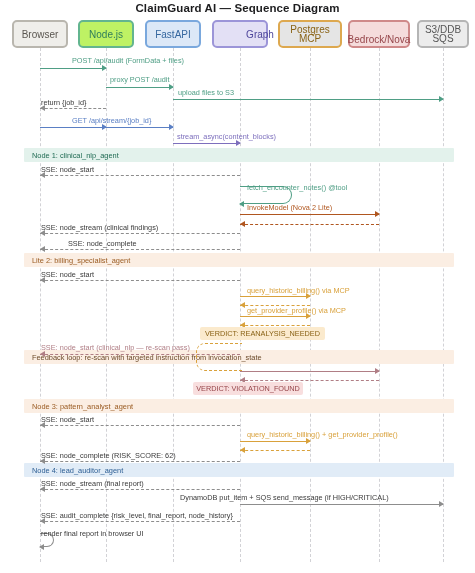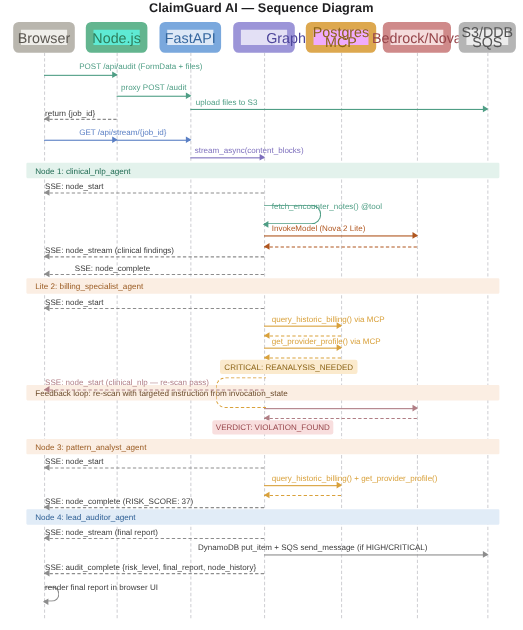--- a/index.html
+++ b/index.html
@@ -17,24 +17,24 @@
     text-align:center;
     font-size:11.5px;font-weight:bold;color:#1d1d1f;
     letter-spacing:.1px;
   }
 
   
   .actor{
     position:absolute;
     box-sizing:border-box;
     border-radius:5px;
-    border:7px solid #14b8a6;
+    border:2px solid #14b8a6;
     display:flex;align-items:center;justify-content:center;
     text-align:center;
-    font-size:13px;
+    font-size:10px;
     line-height:9px;
     color:#3a3a3a;
     padding:2px 1px;
   }
   .lifeline{
     position:absolute;
     width:0;
     border-left:1px dashed #d2d2d6;
   }
 
@@ -249,21 +249,21 @@
       </div>
       <div class="msglabel" style="left: 247px; top: 430px; color: rgb(217, 161, 59);">query_historic_billing() + get_provider_profile()</div>
       <div class="msg" style="left: 240px; top: 450px; width: 70px;">
         <div class="line dash" style="border-top-color: rgb(217, 161, 59);"></div>
         <div class="head l" style="border-right-color: rgb(217, 161, 59);"></div>
       </div>
       <div class="msg" style="left: 40px; top: 461px; width: 200px;">
         <div class="line dash" style="border-top-color: rgb(141, 141, 141);"></div>
         <div class="head l" style="border-right-color: rgb(141, 141, 141);"></div>
       </div>
-      <div class="msglabel" style="left: 41px; top: 451px; color: rgb(58, 58, 58);">SSE: node_complete (RISK_SCORE: 37)</div>
+      <div class="msglabel" style="left: 41px; top: 451px; color: rgb(58, 58, 58);">SSE: node_complete (RISK_SCORE: 62)</div>
       <div class="msg" style="left: 40px; top: 489px; width: 200px;">
         <div class="line dash" style="border-top-color: rgb(141, 141, 141);"></div>
         <div class="head l" style="border-right-color: rgb(141, 141, 141);"></div>
       </div>
       <div class="msglabel" style="left: 41px; top: 479px; color: rgb(58, 58, 58);">SSE: node_stream (final report)</div>
       <div class="msg" style="left: 240px; top: 504px; width: 203px;">
         <div class="line" style="border-top-color: rgb(141, 141, 141);"></div>
         <div class="head r" style="border-left-color: rgb(141, 141, 141);"></div>
       </div>
       <div class="msglabel" style="left: 180px; top: 493px; color: rgb(58, 58, 58); text-align: right;">DynamoDB put_item + SQS send_message (if HIGH/CRITICAL)</div>
@@ -277,40 +277,40 @@
       </div>
       <div class="msglabel" style="left: 247px; top: 183px; color: rgb(79, 158, 133);">fetch_encounter_notes() @tool</div>
       <div class="selfloop" style="left: 40px; top: 533px; width: 14px; height: 14px; border-color: rgb(141, 141, 141); border-width: 1px;">
         <div class="head" style="border-right-color: rgb(141, 141, 141);"></div>
       </div>
       <div class="msglabel" style="left: 41px; top: 529px; color: rgb(58, 58, 58);">render final report in browser UI</div>
       <div class="hook" style="left: 196px; top: 343px; width: 46px; height: 28px; border-color: rgb(217, 161, 59); border-width: 1px;"></div>
     </div>
   <div id="notes">
       <div class="note" style="left: 200px; top: 327px; width: 125px; background: rgb(251, 234, 205); color: rgb(138, 99, 22);">
-        <span>CRITICAL: REANALYSIS_NEEDED</span>
+        <span>VERDICT: REANALYSIS_NEEDED</span>
       </div>
       <div class="note" style="left: 193px; top: 382px; width: 110px; background: rgb(248, 222, 222); color: rgb(150, 69, 74);">
         <span>VERDICT: VIOLATION_FOUND</span>
       </div>
     </div>
   <div id="actors">
       <div class="actor" style="left: 12px; top: 20px; width: 56px; height: 28px; background: rgb(239, 238, 234); border-color: rgb(185, 182, 174); color: rgb(90, 86, 80);">
         <span style="white-space: pre-line;">Browser</span>
       </div>
-      <div class="actor" style="left: 78px; top: 20px; width: 56px; height: 28px; background: #5eead4; border-color: rgb(99, 181, 143); color: rgb(46, 125, 91);">
+      <div class="actor" style="left: 78px; top: 20px; width: 56px; height: 28px; background: #bef264; border-color: rgb(99, 181, 143); color: rgb(46, 125, 91);">
         <span style="white-space: pre-line;">Node.js</span>
       </div>
       <div class="actor" style="left: 145px; top: 20px; width: 56px; height: 28px; background: rgb(220, 232, 247); border-color: rgb(122, 168, 221); color: rgb(53, 103, 159);">
         <span style="white-space: pre-line;">FastAPI</span>
       </div>
       <div class="actor" style="left: 212px; top: 20px; width: 56px; height: 28px; background: rgb(227, 224, 245); border-color: rgb(156, 149, 216); color: rgb(78, 70, 155);">
         <span style="white-space: pre-line; margin-left: 40px;">Graph</span>
       </div>
-      <div class="actor" style="left: 278px; top: 20px; width: 64px; height: 28px; background: #f0abfc; border-color: rgb(221, 168, 79); color: rgb(138, 99, 22);">
+      <div class="actor" style="left: 278px; top: 20px; width: 64px; height: 28px; background: #e5e5e5; border-color: rgb(221, 168, 79); color: rgb(138, 99, 22);">
         <span style="white-space: pre-line;">Postgres MCP</span>
       </div>
       <div class="actor" style="left: 348px; top: 20px; width: 62px; height: 28px; background: rgb(245, 220, 220); border-color: rgb(207, 138, 138); color: rgb(150, 69, 74); align-items: flex-end;">
         <span style="white-space: pre-line;">Bedrock/Nova</span>
       </div>
       <div class="actor" style="left: 417px; top: 20px; width: 52px; height: 28px; background: rgb(236, 236, 236); border-color: rgb(181, 181, 181); color: rgb(85, 85, 85);">
         <span style="white-space: pre-line;">S3/DDB
 SQS</span>
       </div>
     </div>

